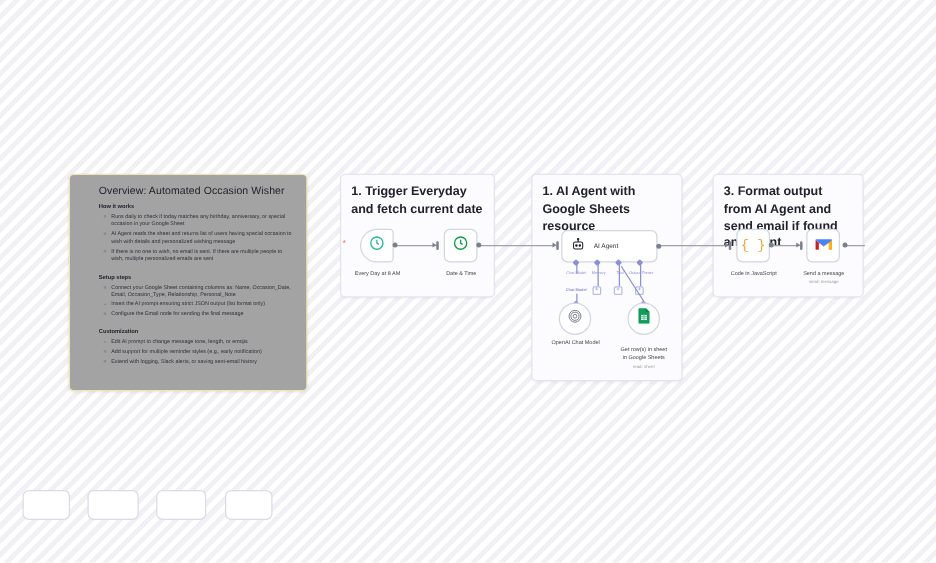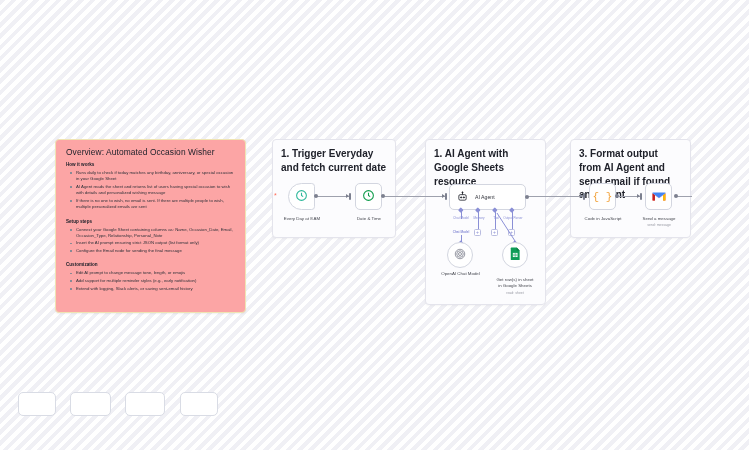--- a/index.html
+++ b/index.html
@@ -11,24 +11,24 @@
       -45deg,
       #ffffff 0px, #ffffff 4px,
       #f0f0f5 4px, #f0f0f5 8px);
     position:relative;
     color:#2b2b33;
   }
 
   
   #sticky {
     position:absolute; left:55px; top:139px; width:191px; height:174px;
-    background:#fca5a5;
+    background:#a3a3a3;
     border:1px solid #efe4b4;
     border-radius:4px;
-    padding:8px 9px 6px 10px;
+    padding:8px 9px 6px 23px;
     box-shadow:0 1px 2px rgba(0,0,0,.06);
   }
   #sticky h1 {
     font-size:8.4px; font-weight:500; letter-spacing:.1px;
     color:#20222b; margin-bottom:5px; line-height:1.1;
   }
   #sticky h2 {
     font-size:4.6px; font-weight:bold; color:#20222b;
     margin:4px 0 3px 0;
   }

